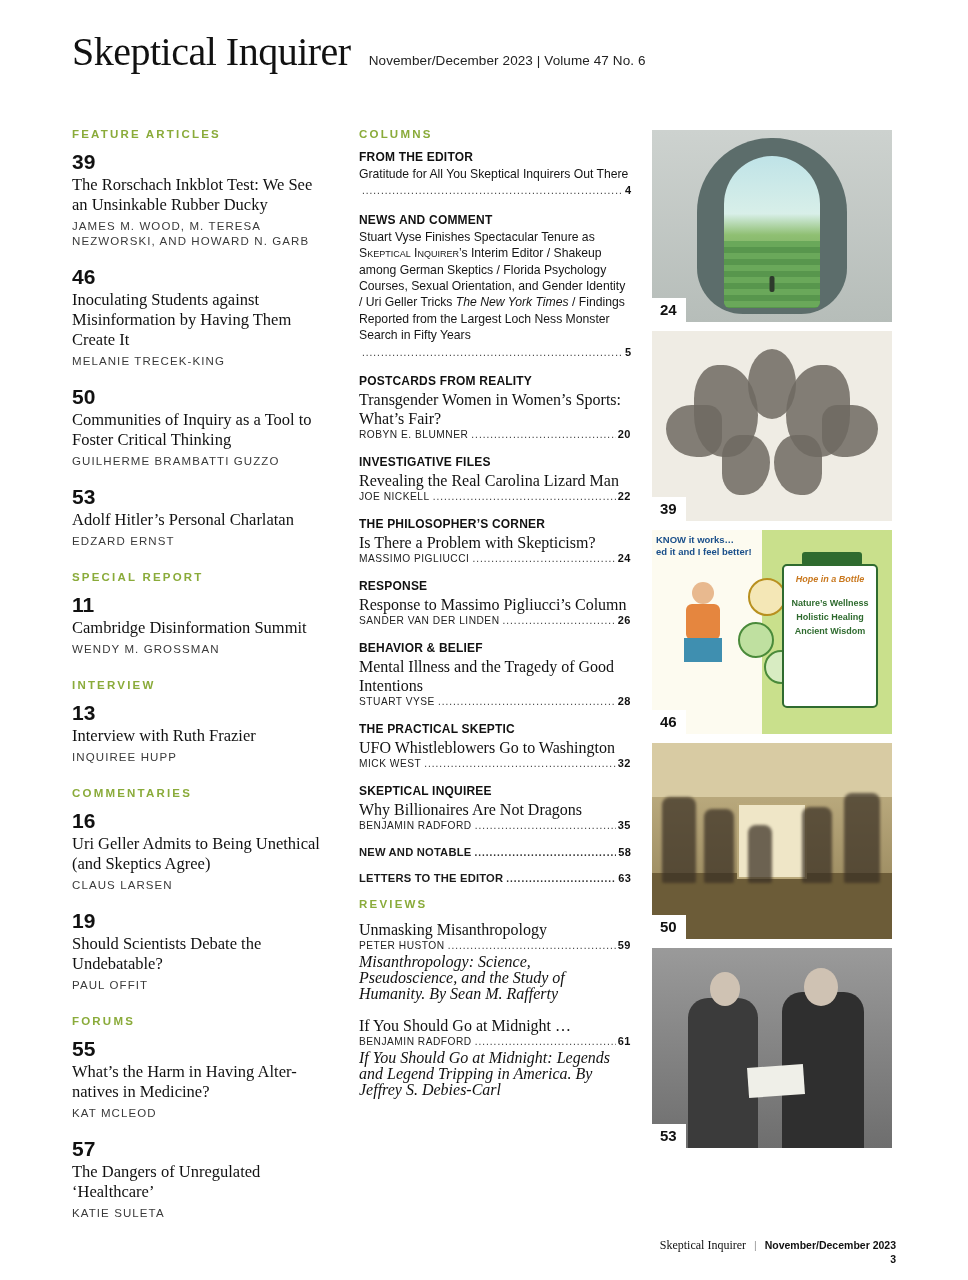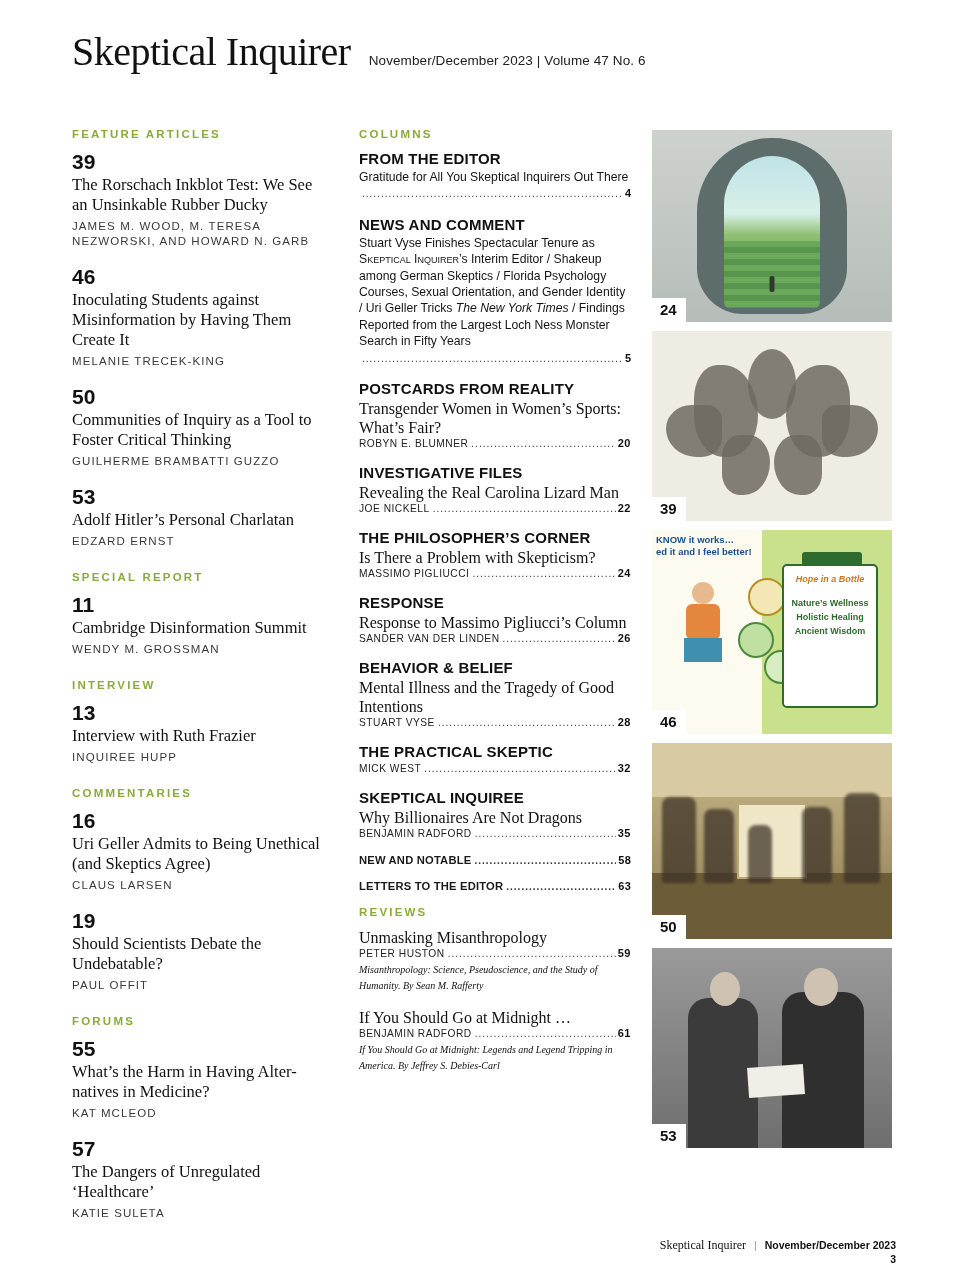--- a/index.html
+++ b/index.html
@@ -49,21 +49,21 @@
   .etitle{
     font-family:"Liberation Serif", serif;
     font-size:16.5px;line-height:20px;color:#111;margin-bottom:4px;
   }
   .eauthor{
     font-size:11.5px;letter-spacing:1.1px;color:#3a3a3a;line-height:15px;
   }
 
   
   .mid-sec-label{
-    font-size:15px;font-weight:bold;letter-spacing:0.2px;color:#111;
+    font-size:12px;font-weight:bold;letter-spacing:0.2px;color:#111;
     margin:0 0 2px 0;text-transform:uppercase;
   }
   .mid-block{margin-bottom:14px;}
   .mid-title-serif{
     font-family:"Liberation Serif", serif;
     font-size:16px;line-height:19px;color:#111;
   }
   .mid-body{
     font-size:12.2px;line-height:16.4px;color:#151515;
   }
@@ -84,21 +84,21 @@
     font-size:11.2px;font-weight:bold;letter-spacing:0.2px;text-transform:uppercase;
     display:flex;align-items:baseline;margin-bottom:13px;
   }
   .smallcap{font-variant:small-caps;}
   .italic{font-style:italic;}
   .rev-title{
     font-family:"Liberation Serif", serif;font-size:16px;line-height:19px;color:#111;
   }
   .rev-sub{
     font-family:"Liberation Serif", serif;font-style:italic;
-    font-size:10px;line-height:16px;color:#111;margin-top:2px;
+    font-size:16px;line-height:16px;color:#111;margin-top:2px;
   }
   
   .imgbox{position:relative;width:240px;margin-bottom:9px;overflow:hidden;}
   .imgtag{
     position:absolute;left:0;bottom:0;background:#fff;color:#111;
     font-size:15px;font-weight:bold;padding:3px 9px 3px 8px;line-height:18px;
   }
   .im1{height:192px;background:#b9c0bf;}
   .im2{height:190px;background:#efece4;}
   .im3{height:204px;background:#c4b5fd;}
@@ -305,20 +305,21 @@
       <div class="mid-title-serif">Mental Illness and the Tragedy of Good Intentions</div>
       <div class="mid-author">
         <span>STUART VYSE</span>
         <span class="dots">.........................................................</span>
         <span class="pg">28</span>
       </div>
     </div>
 
     <div class="mid-block">
       <div class="mid-sec-label">THE PRACTICAL SKEPTIC</div>
+      <div class="mid-title-serif">UFO Whistleblowers Go to Washington</div>
       <div class="mid-author">
         <span>MICK WEST</span>
         <span class="dots">.........................................................</span>
         <span class="pg">32</span>
       </div>
     </div>
 
     <div class="mid-block">
       <div class="mid-sec-label">SKEPTICAL INQUIREE</div>
       <div class="mid-title-serif">Why Billionaires Are Not Dragons</div>

